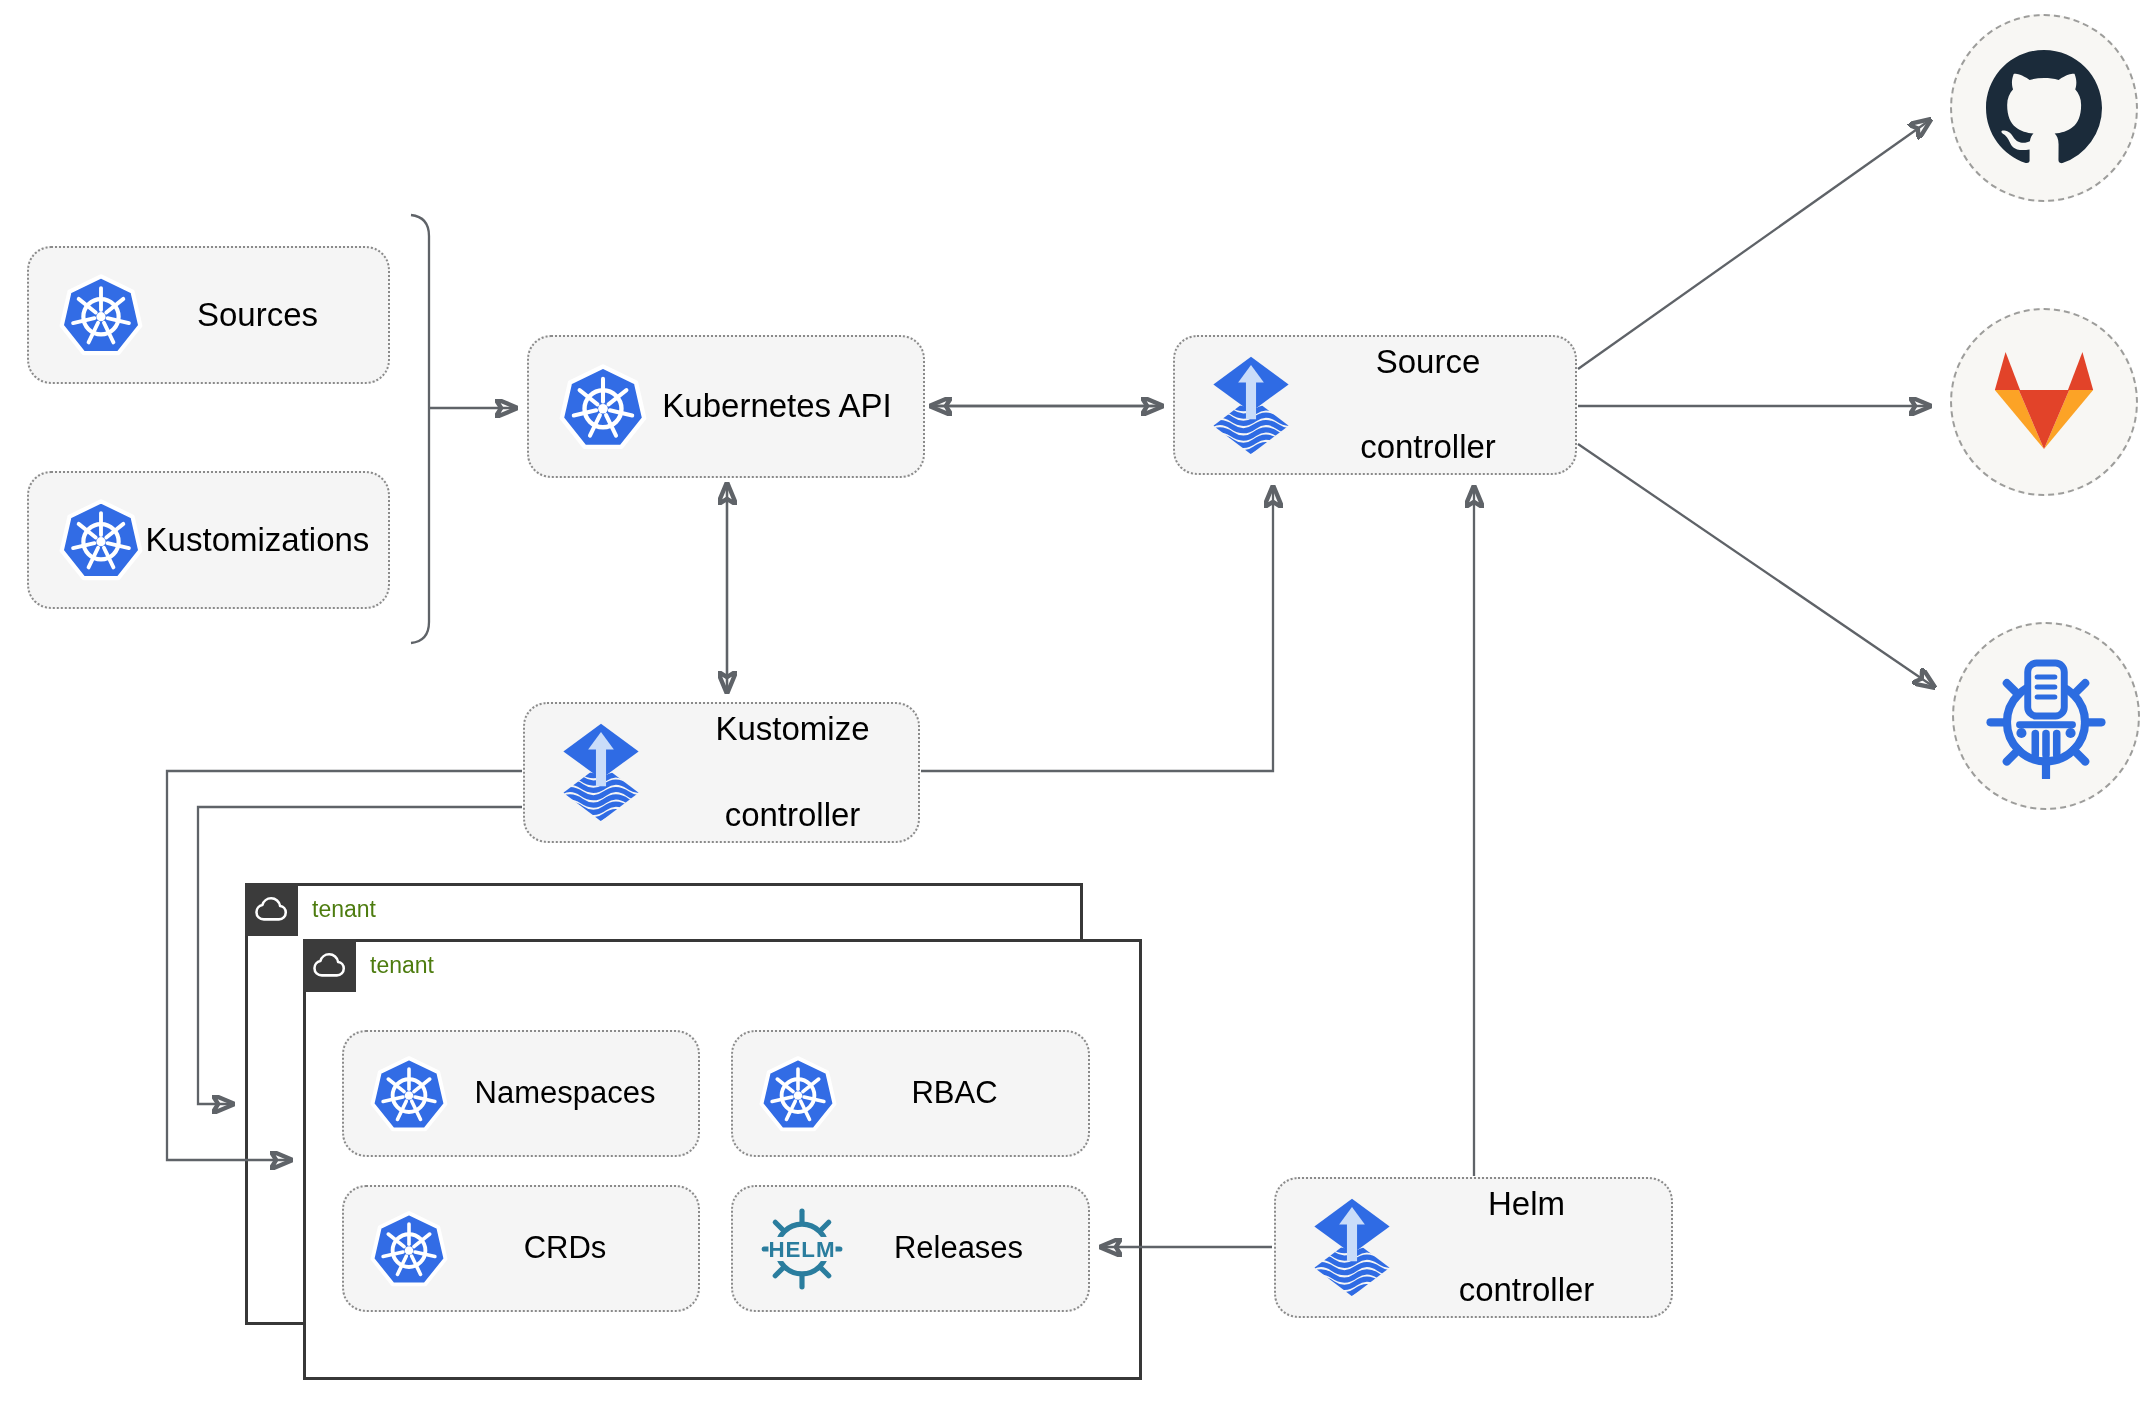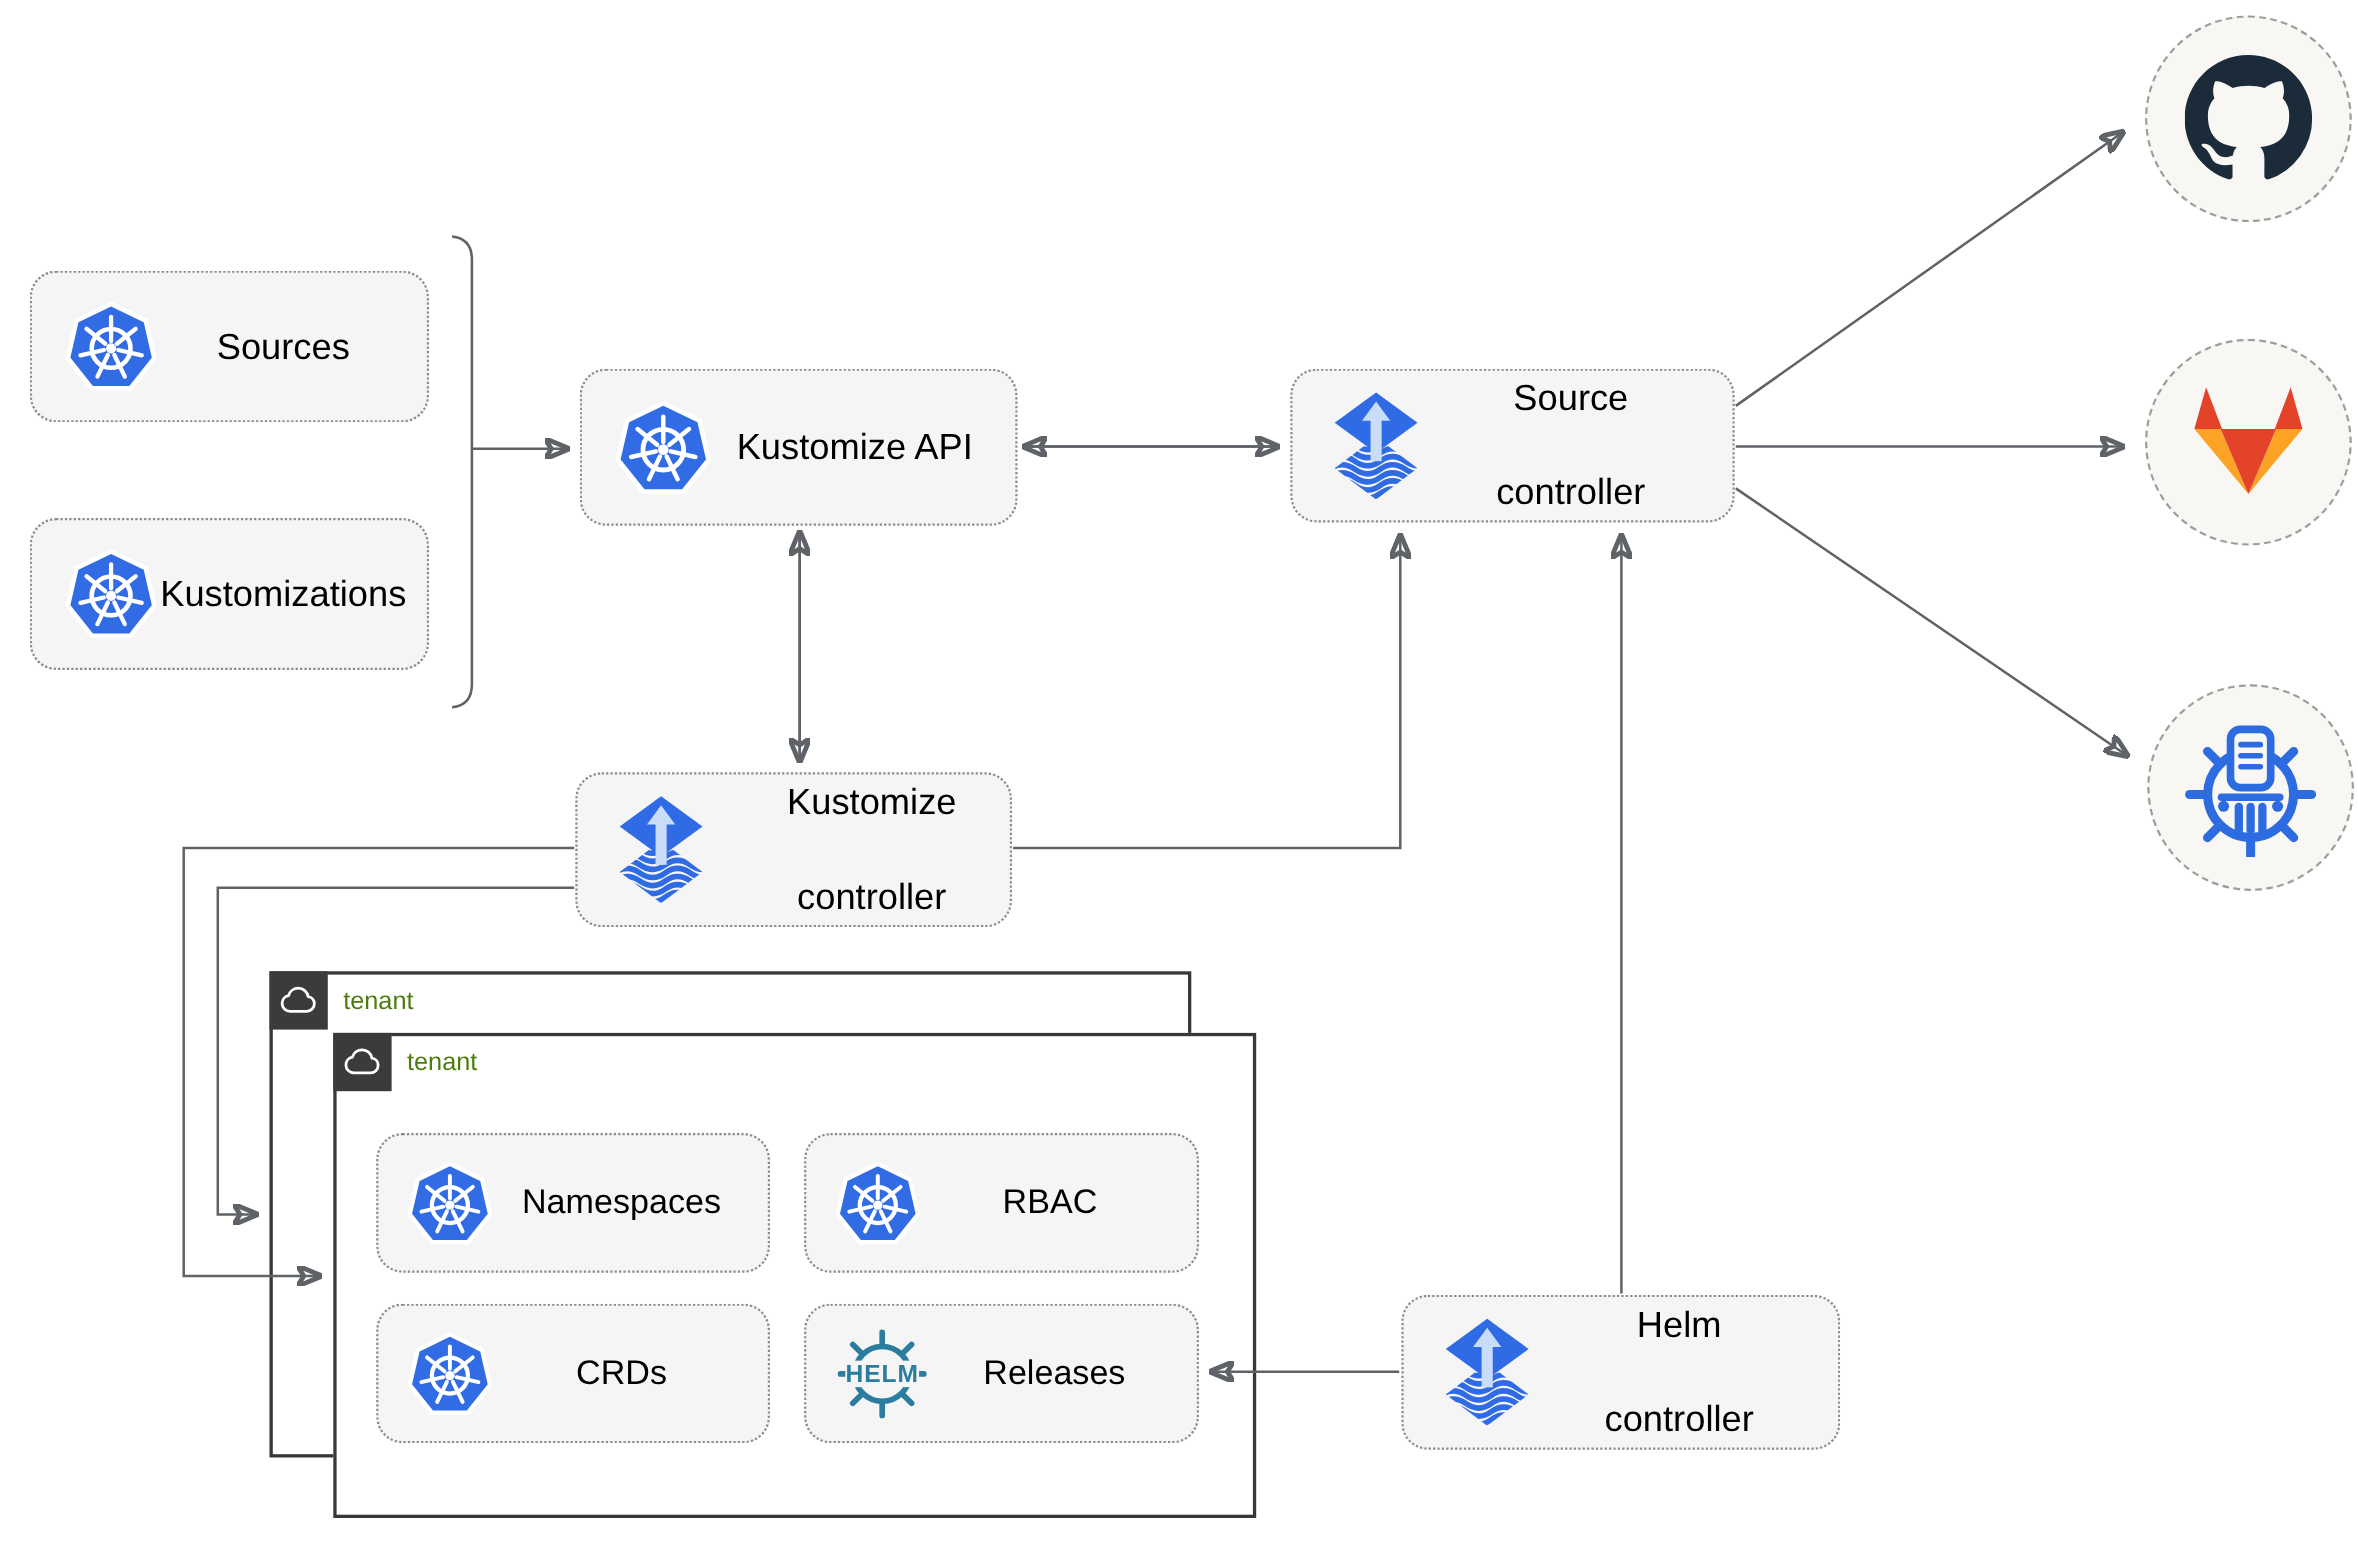--- a/index.html
+++ b/index.html
@@ -193,21 +193,21 @@
       </span>
     <span class="lbl">Sources</span>
   </div>
 
   <div class="node" id="k8s-api">
     <span class="ic">
       <svg width="88" height="88">
           <use href="#sym-k8s"></use>
         </svg>
       </span>
-    <span class="lbl">Kustomize API</span>
+    <span class="lbl">Kubernetes API</span>
   </div>
 
   <div class="node" id="source-controller">
     <span class="ic">
       <svg width="92" height="101">
           <use href="#sym-flux"></use>
         </svg>
       </span>
     <span class="lbl"><span>Source</span><br>
       <span>controller</span></span>

